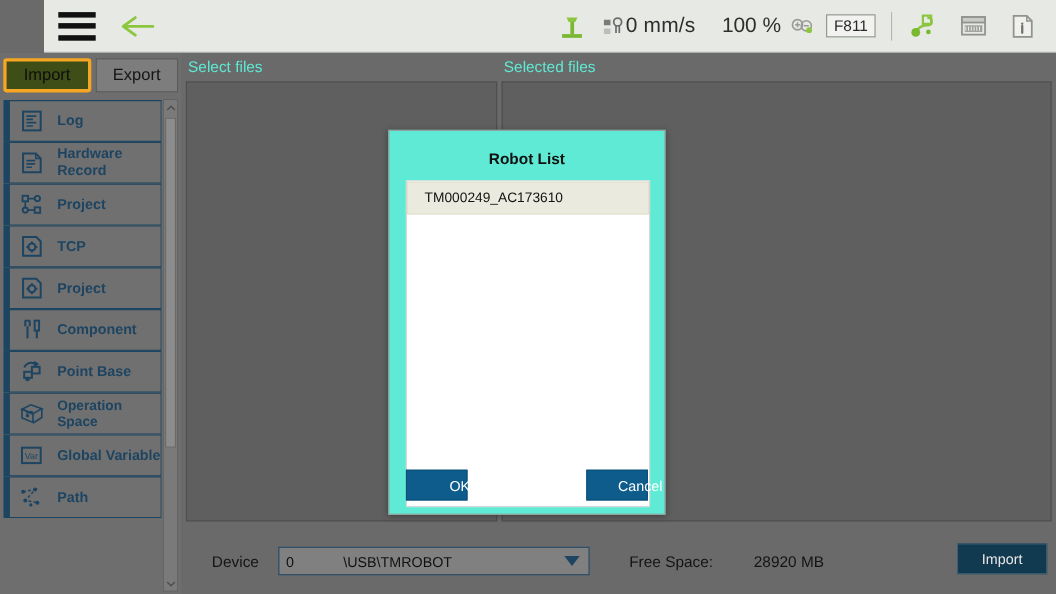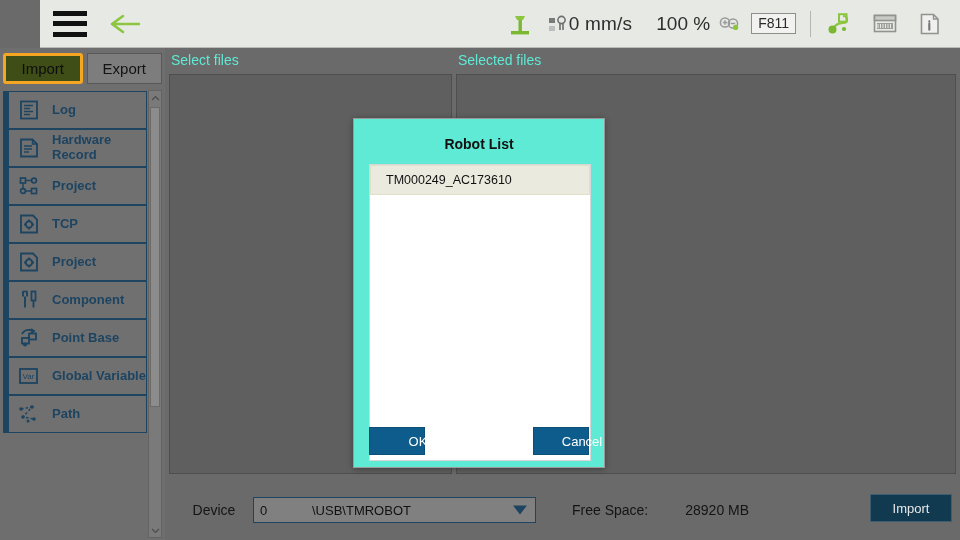--- a/index.html
+++ b/index.html
@@ -365,20 +365,32 @@
               <path d="M4 7 q3 -5 8 -4 l3 1.5" fill="none" stroke="#1d4461" stroke-width="1.9"></path>
               <path d="M13 2 l3 2 l-3 2.2" fill="none" stroke="#1d4461" stroke-width="1.8"></path>
               <rect x="11" y="6.5" width="7" height="6" fill="none" stroke="#1d4461" stroke-width="1.8"></rect>
               <rect x="4" y="11" width="7" height="5.5" fill="none" stroke="#1d4461" stroke-width="1.8"></rect>
               <circle cx="7" cy="17.5" r="2.1" fill="#1d4461"></circle>
             </svg>
           </span>
           <span class="lbl">Point Base</span>
         </div>
 
+        <div class="navitem two">
+          <span class="ico">
+            <svg width="24" height="22" viewBox="0 0 24 22">
+              <path d="M3 7 l8 -4 l10 3.5 l-8 4.5z" fill="none" stroke="#1d4461" stroke-width="1.5"></path>
+              <path d="M3 7 v8 l10 4 v-7.5z" fill="none" stroke="#1d4461" stroke-width="1.5"></path>
+              <path d="M21 6.5 v8 l-8 5" fill="none" stroke="#1d4461" stroke-width="1.5"></path>
+              <path d="M7 11 q3 -3 6 -1" fill="none" stroke="#1d4461" stroke-width="1.5"></path>
+              <circle cx="8" cy="13" r="1.6" fill="#1d4461"></circle>
+            </svg>
+          </span>
+          <span class="lbl">Operation Space</span>
+        </div>
 
         <div class="navitem">
           <span class="ico">
             <svg width="24" height="22" viewBox="0 0 24 22">
               <rect x="3" y="4" width="17" height="14" fill="none" stroke="#1d4461" stroke-width="1.8"></rect>
               <text x="11.5" y="14" font-family="Liberation Sans, sans-serif" font-size="8" fill="#1d4461" text-anchor="middle">Var</text>
             </svg>
           </span>
           <span class="lbl">Global Variable</span>
         </div>

